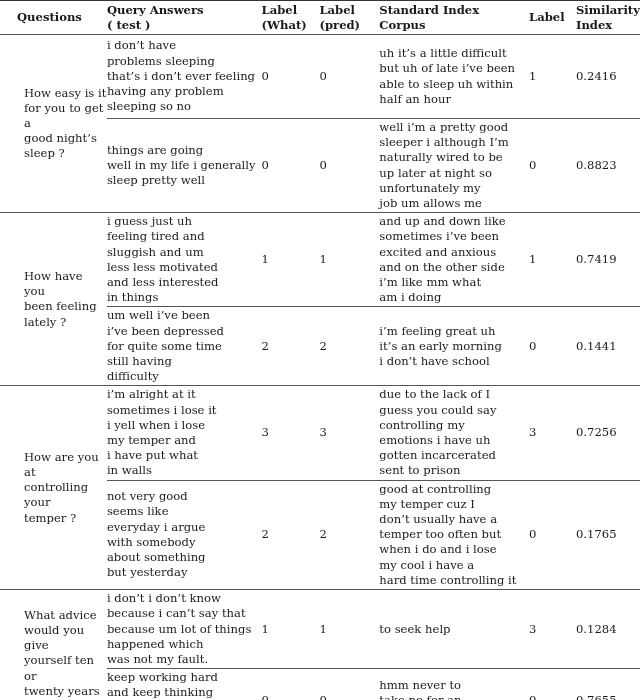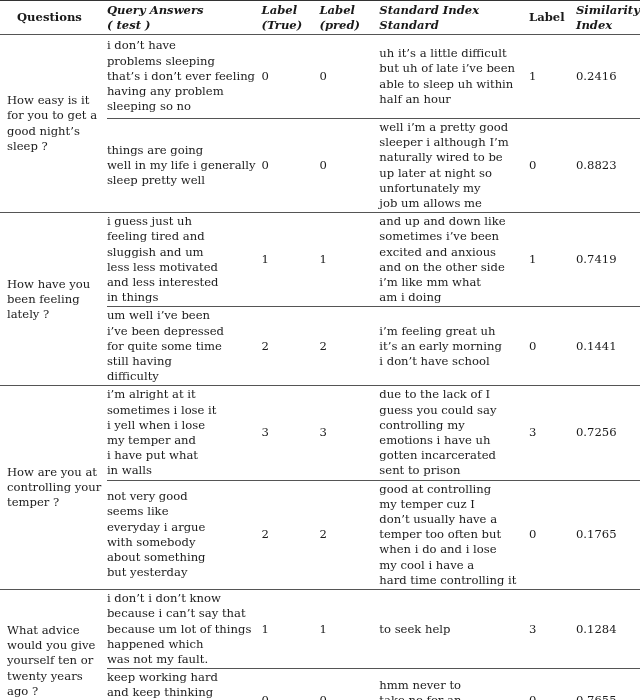--- a/index.html
+++ b/index.html
@@ -30,40 +30,40 @@
     font-weight: normal;
   }
   .tbl thead th {
     font-weight: bold;
     height: 33px;
     border-top: 1.5px solid #333;
     border-bottom: 1.5px solid #555;
     line-height: 14.5px;
   }
   .tbl td.q {
-    padding-left: 7px;
+    padding-left: 24px;
     vertical-align: middle;
     margin-top: 36px;
   }
   .tbl td.ans {
     white-space: pre-line;
     padding-top: 1px;
     padding-bottom: 1px;
   }
   tr.first-sub td.sub {
     border-bottom: 1.5px solid #555;
   }
   tr.group-end td {
     border-bottom: 1.5px solid #555;
     margin-top: 25px;
   }
   tr.group-end.last td {
     border-bottom: 2px solid #333;
   }
-  .hdr-line { display: block; font-style: italic; }
+  .hdr-line { display: block; }
 </style>
 </head>
 <body>
 
 <table class="tbl">
   <colgroup>
     <col style="width:107px">
     <col style="width:155px">
     <col style="width:58px">
     <col style="width:60px">
@@ -75,29 +75,29 @@
     <tr>
       <th style="padding-left:17px">
         <span>Questions</span>
       </th>
       <th>
         <span class="hdr-line">Query Answers</span>
         <span class="hdr-line">( test )</span>
       </th>
       <th>
         <span class="hdr-line">Label</span>
-        <span class="hdr-line">(True)</span>
+        <span class="hdr-line">(What)</span>
       </th>
       <th>
         <span class="hdr-line">Label</span>
         <span class="hdr-line">(pred)</span>
       </th>
       <th>
         <span class="hdr-line">Standard Index</span>
-        <span class="hdr-line">Standard</span>
+        <span class="hdr-line">Corpus</span>
       </th>
       <th>
         <span>Label</span>
       </th>
       <th>
         <span class="hdr-line">Similarity</span>
         <span class="hdr-line">Index</span>
       </th>
     </tr>
   </thead>

